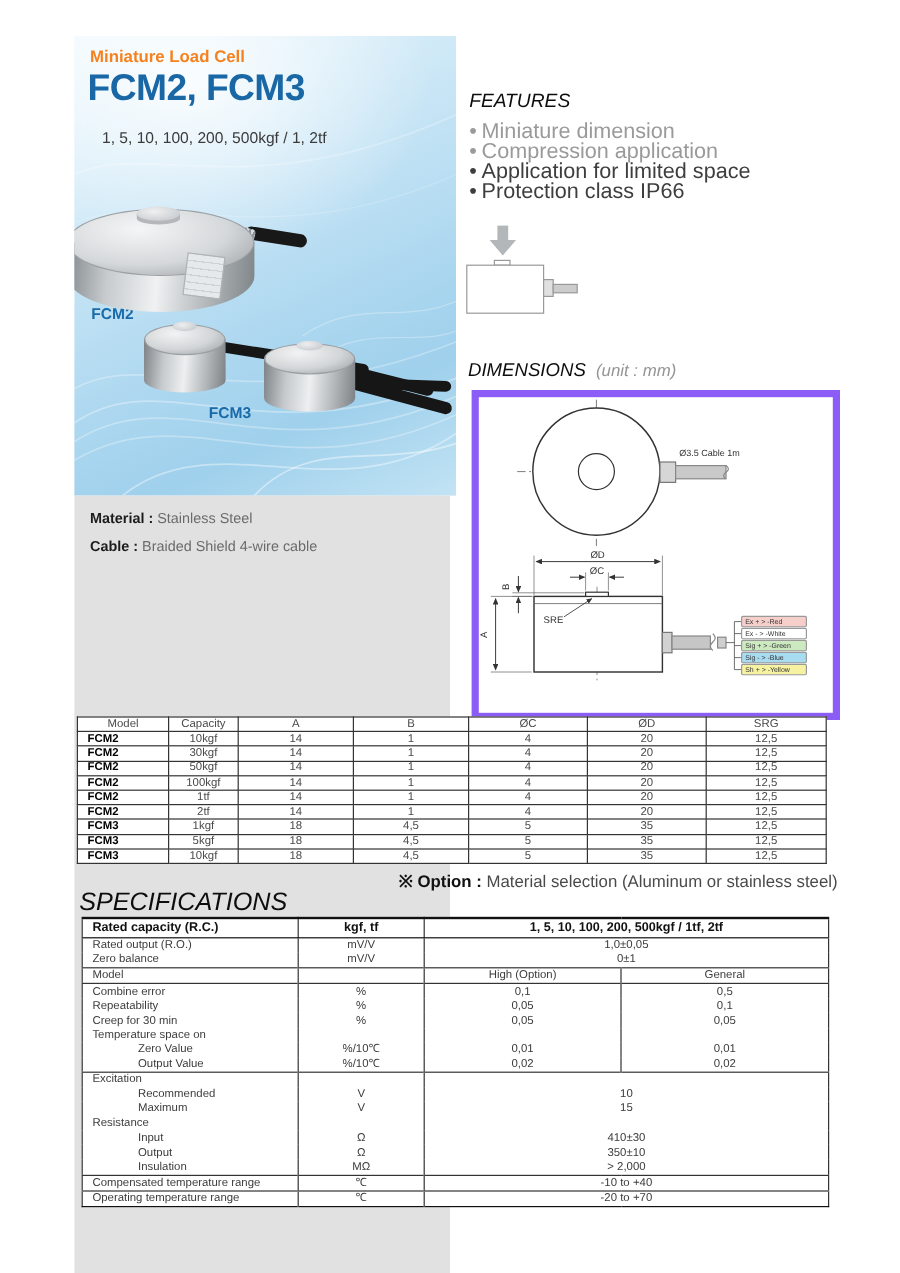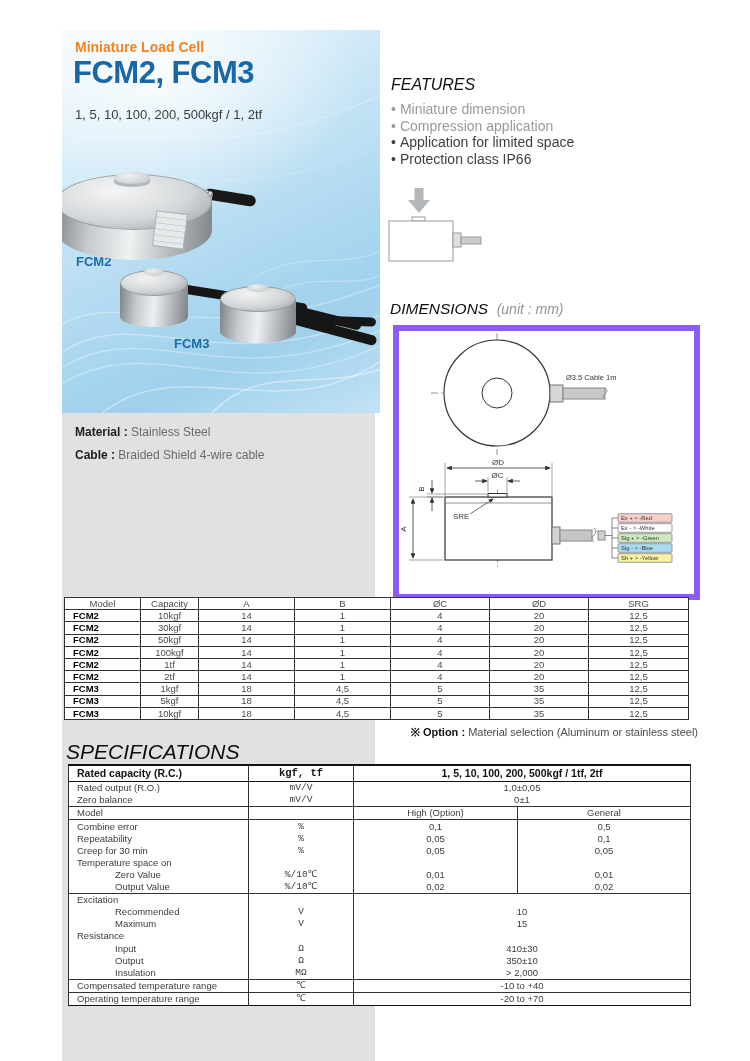--- a/index.html
+++ b/index.html
@@ -7,21 +7,21 @@
         font-family:"Liberation Sans", sans-serif;}
 
   
   .photo-box{position:absolute;left:62px;top:30px;width:318px;height:383px;overflow:hidden;
     background:linear-gradient(155deg,#eef8fd 0%,#d3ebf8 25%,#aed8f0 60%,#9fd0ec 78%,#c2e3f4 100%);text-align:center;}
   .photo-box::before{content:"";position:absolute;left:-40px;top:-30px;width:340px;height:220px;
     background:radial-gradient(ellipse at 40% 30%, rgba(255,255,255,.85), rgba(255,255,255,0) 70%);}
   .waves{position:absolute;left:0;top:0;}
   .category{position:absolute;left:13px;top:9px;font-size:14px;font-weight:bold;color:#f5821f;}
   .big-title{position:absolute;left:11px;top:25px;font-size:31px;font-weight:bold;color:#1a67a5;letter-spacing:-0.5px;}
-  .subtitle{position:absolute;left:13px;top:77px;font-size:13px;color:#3b3b3b;}
+  .subtitle{position:absolute;left:23px;top:77px;font-size:13px;color:#3b3b3b;}
   .photo-label{position:absolute;font-size:13px;font-weight:bold;color:#1a6ba9;}
   .lbl-fcm2{left:14px;top:224px;}
   .lbl-fcm3{left:112px;top:306px;}
 
   
   .cyl-part{position:absolute;}
   .fcm2{position:absolute;left:-6px;top:144px;width:158px;height:92px;z-index:2;}
   .f2-cable{left:148px;top:18px;width:52px;height:11px;background:#181818;border-radius:6px;transform:rotate(9deg);}
   .f2-gland{left:126px;top:14px;width:30px;height:16px;border-radius:3px;transform:rotate(14deg);
     background:repeating-linear-gradient(100deg,#8f959a 0 2px,#dadddf 2px 4px);}
@@ -55,21 +55,21 @@
   .material-block{position:absolute;left:75px;top:421px;font-size:12px;line-height:23px;}
   .info-label{font-weight:bold;color:#1c1c1c;}
   .info-value{color:#6b6b6b;}
 
   
   .sec-title{font-style:italic;font-weight:normal;color:#0d0d0d;}
 
   
   .features{position:absolute;left:391px;top:76px;width:300px;}
   .features .sec-title{font-size:16px;}
-  .features ul{list-style:none;margin:7px 0 0 0;padding:0;font-size:14px;line-height:16.5px;}
+  .features ul{list-style:none;margin:7px 0 0 0;padding:0;font-size:18px;line-height:16.5px;}
   .features li:nth-child(-n+2){color:#9a9a9a;}
   .features li:nth-child(n+3){color:#3e3e3e;}
   .features .bullet{margin-right:4px;}
 
   
   .mini-diagram{position:absolute;left:388px;top:186px;width:120px;height:80px;}
 
   
   .dim-title-row{position:absolute;left:390px;top:300px;}
   .dim-title-row .sec-title{font-size:15.5px;}
@@ -77,32 +77,32 @@
   .dim-box{position:absolute;left:393px;top:325px;width:295px;height:263px;border:6px solid #8b5cf6;background:#fff;}
   .dim-box svg text{fill:#333;}
 
   
   .dim-table{position:absolute;left:64px;top:597px;width:624px;border-collapse:collapse;table-layout:fixed;
     background:#fff;font-size:9.5px;color:#4a4a4a;border:1.5px solid #1a1a1a;}
   .dim-table th,.dim-table td{border:1px solid #333;height:11.2px;line-height:1;padding:0 3px;
     text-align:center;font-weight:normal;}
   .dim-table td.model{text-align:left;padding-left:8px;font-weight:bold;color:#000;}
 
-  .option-note{position:absolute;top:724px;right:52px;font-size:11px;color:#4a4a4a;}
+  .option-note{position:absolute;top:724px;right:52px;font-size:14px;color:#4a4a4a;}
   .option-note .opt-bold{font-weight:bold;color:#111;}
 
   
   .spec-title{position:absolute;left:66px;top:740px;font-size:21px;}
   .spec-table{position:absolute;left:68px;top:764px;width:622px;border-collapse:collapse;table-layout:fixed;
     background:#fff;font-size:9.5px;color:#3c3c3c;border:1px solid #333;border-top:2px solid #111;
     border-bottom:1.5px solid #111;}
   .spec-table td{height:12.1px;line-height:1;padding:0 4px;}
   .spec-table .lbl{padding-left:8px;border-right:1px solid #333;}
   .spec-table .ind{padding-left:46px;}
-  .spec-table .unit{text-align:center;border-right:1px solid #333;font-family:Liberation Mono, monospace;}
+  .spec-table .unit{text-align:center;border-right:1px solid #333;}
   .spec-table .val{text-align:center;}
   .spec-table .div{border-left:1px solid #333;}
   .spec-table tr.rule-top td{border-top:1px solid #333;}
   .spec-table tr.bold-row td{font-weight:bold;font-size:10.5px;height:15px;border-bottom:1.5px solid #111;color:#111;}
 </style>
 </head>
 <body>
 
 <div class="page">
 

